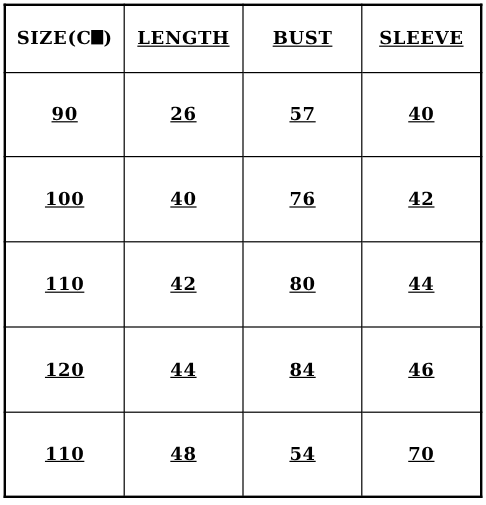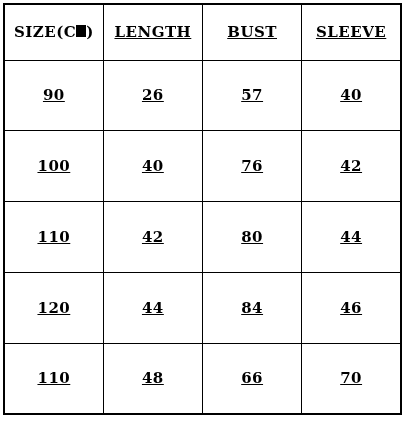--- a/index.html
+++ b/index.html
@@ -145,19 +145,19 @@
         </tr>
         <tr>
           <td>120</td>
           <td>44</td>
           <td>84</td>
           <td>46</td>
         </tr>
         <tr>
           <td>110</td>
           <td>48</td>
-          <td>66</td>
+          <td>54</td>
           <td>70</td>
         </tr>
       </tbody>
     </table>
   </div>
 </div>
 
 </body></html>

